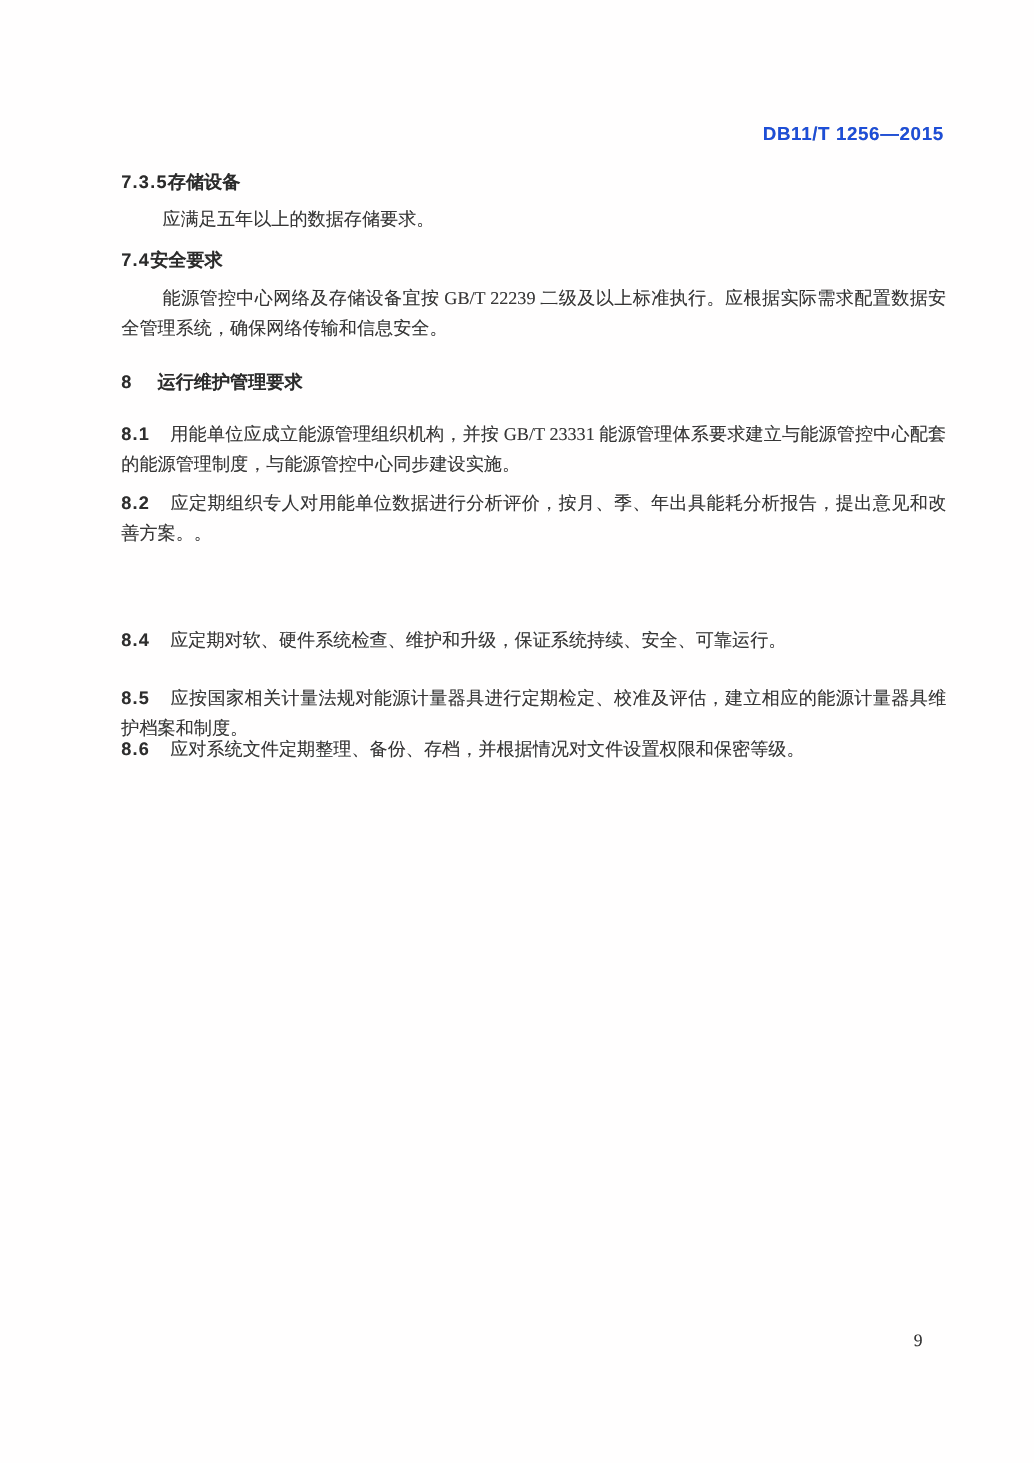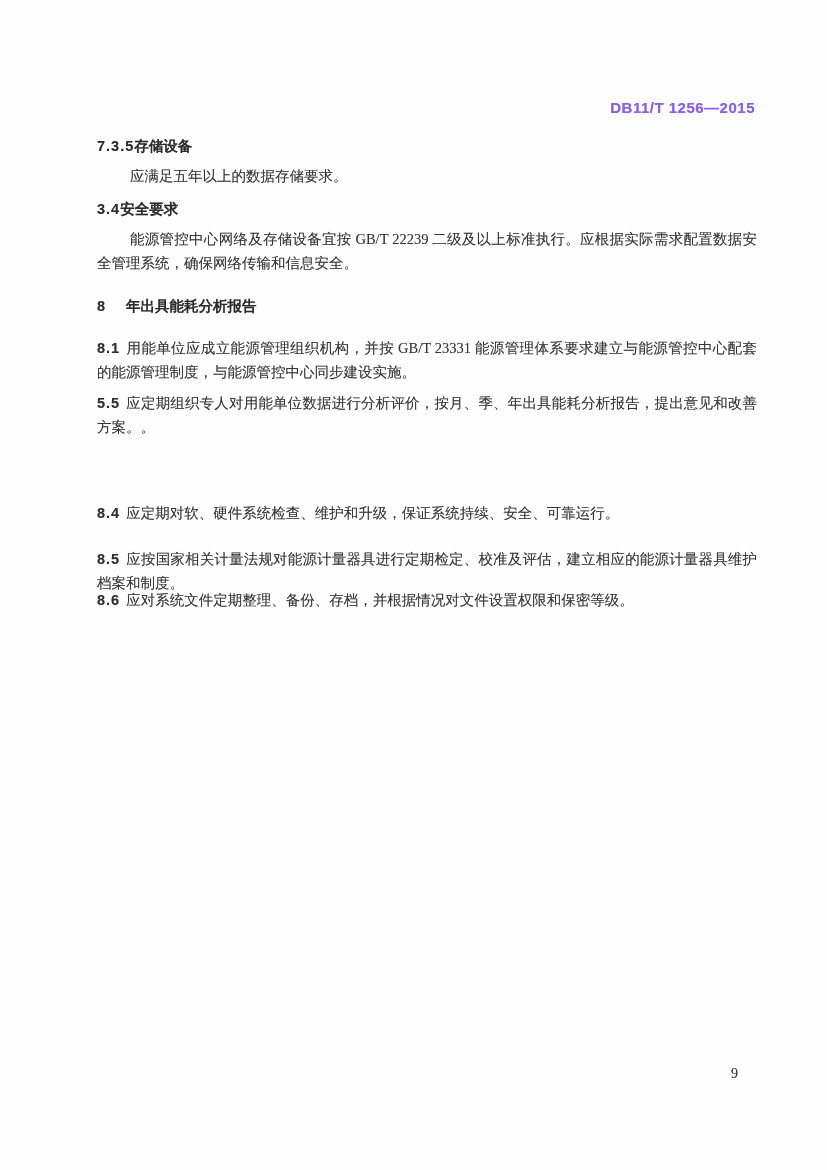--- a/index.html
+++ b/index.html
@@ -17,21 +17,21 @@
     color: #343434;
   }
   .doc-header {
     position: absolute;
     top: 99px;
     right: 72px;
     font-family: "Liberation Sans", sans-serif;
     font-weight: 700;
     font-size: 15px;
     letter-spacing: 0.5px;
-    color: #8b5cf6;
+    color: #1d4ed8;
     text-shadow: 0 0 0.5px rgba(0,0,0,0.35);
   }
   .content {
     position: absolute;
     left: 97px;
     right: 70px;
     top: 0;
     bottom: 0;
     font-size: 14.5px;
     line-height: 23.5px;
@@ -49,21 +49,21 @@
   .para {
     text-align: justify;
     color: #363636;
   }
   .para.indent { text-indent: 33px; }
   .clause { text-align: justify; color: #363636; }
   .clause .cnum {
     font-family: "Liberation Sans", sans-serif;
     font-weight: 700;
     color: #2e2e2e;
-    margin-right: 6px;
+    margin-right: 16px;
     letter-spacing: 1px;
   }
   
   .pos-h735 { top: 135px; }
   .pos-p735 { top: 165px; }
   .pos-h74  { top: 198px; }
   .pos-p74  { top: 228px; }
   .pos-h8   { top: 295px; }
   .pos-p81  { top: 337px; }
   .pos-p82  { top: 392px; }
@@ -89,35 +89,35 @@
 
   <div class="content">
 
     <div class="block heading pos-h735">
       <span class="num">7.3.5</span><span class="title">存储设备</span>
     </div>
 
     <div class="block para indent pos-p735">应满足五年以上的数据存储要求。</div>
 
     <div class="block heading pos-h74">
-      <span class="num">3.4</span><span class="title">安全要求</span>
+      <span class="num">7.4</span><span class="title">安全要求</span>
     </div>
 
     <div class="block para indent pos-p74">能源管控中心网络及存储设备宜按 GB/T 22239 二级及以上标准执行。应根据实际需求配置数据安全管理系统，确保网络传输和信息安全。</div>
 
     <div class="block heading h8 pos-h8">
-      <span class="num">8</span><span class="title">年出具能耗分析报告</span>
+      <span class="num">8</span><span class="title">运行维护管理要求</span>
     </div>
 
     <div class="block clause pos-p81">
       <span class="cnum">8.1</span><span class="ctext">用能单位应成立能源管理组织机构，并按 GB/T 23331 能源管理体系要求建立与能源管控中心配套的能源管理制度，与能源管控中心同步建设实施。</span>
     </div>
 
     <div class="block clause pos-p82">
-      <span class="cnum">5.5</span><span class="ctext">应定期组织专人对用能单位数据进行分析评价，按月、季、年出具能耗分析报告，提出意见和改善方案。。</span>
+      <span class="cnum">8.2</span><span class="ctext">应定期组织专人对用能单位数据进行分析评价，按月、季、年出具能耗分析报告，提出意见和改善方案。。</span>
     </div>
 
 
     <div class="block clause pos-p84">
       <span class="cnum">8.4</span><span class="ctext">应定期对软、硬件系统检查、维护和升级，保证系统持续、安全、可靠运行。</span>
     </div>
 
     <div class="block clause pos-p85">
       <span class="cnum">8.5</span><span class="ctext">应按国家相关计量法规对能源计量器具进行定期检定、校准及评估，建立相应的能源计量器具维护档案和制度。</span>
     </div>

